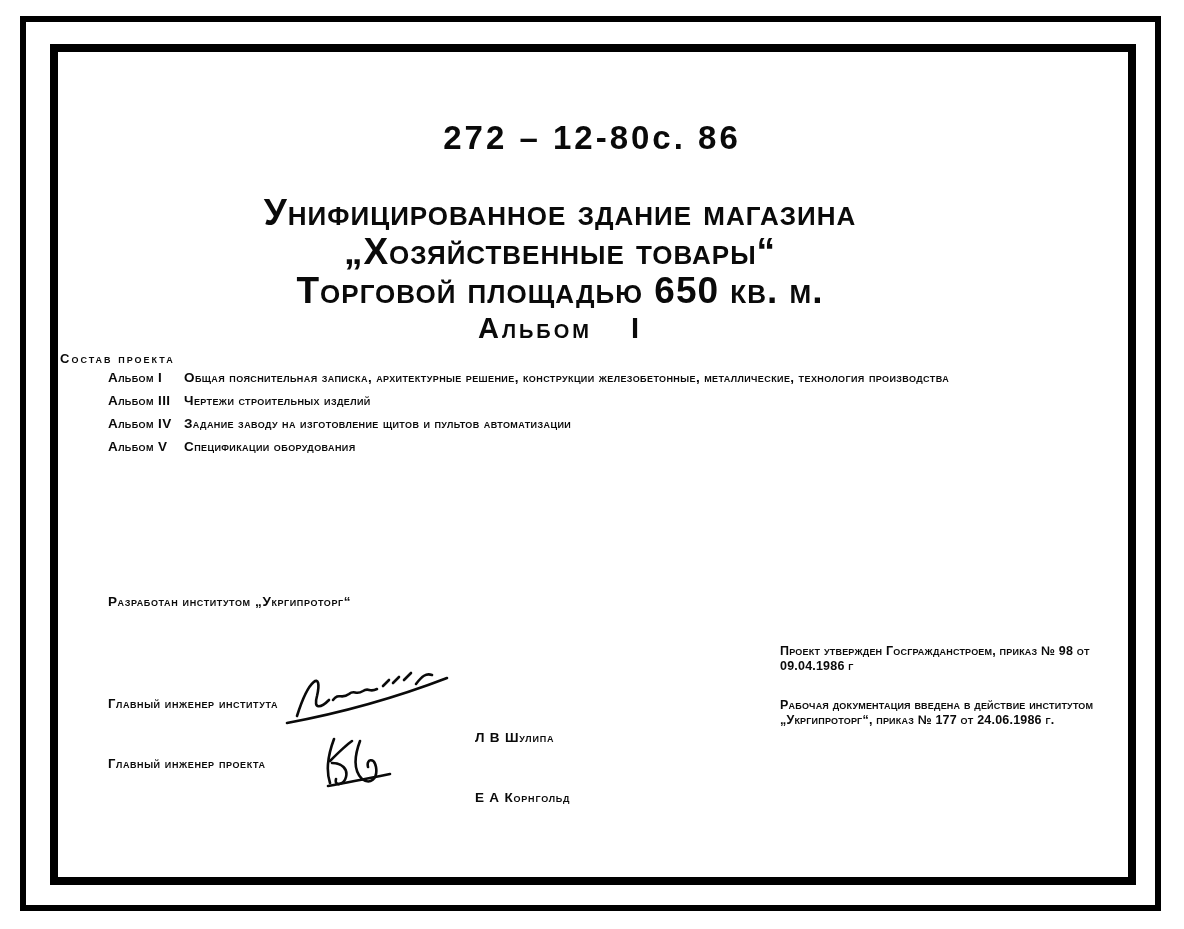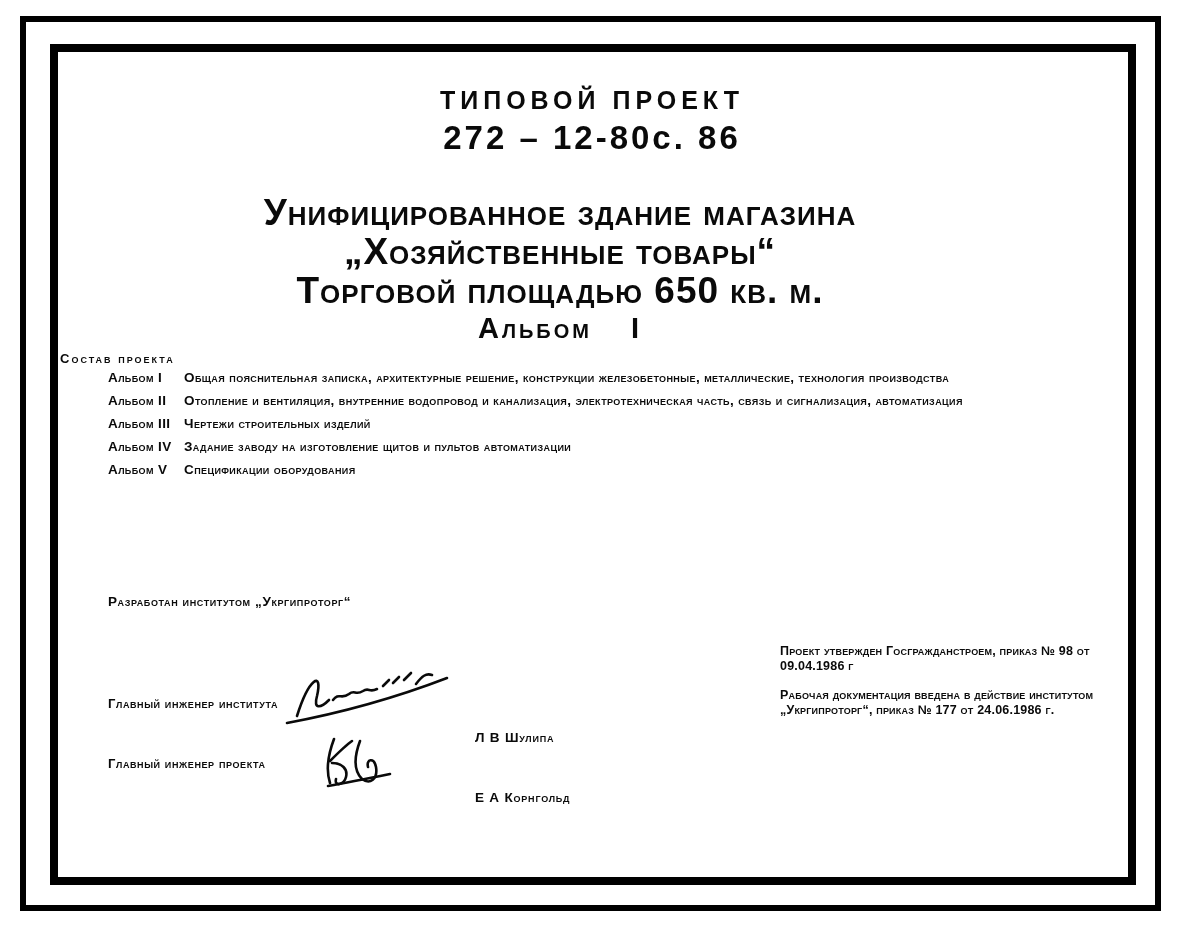--- a/index.html
+++ b/index.html
@@ -73,21 +73,21 @@
   .developer-line {
     position: absolute; left: 108px; top: 594px;
     font-size: 13.5px; font-weight: 700; letter-spacing: 0.6px;
     font-variant: small-caps;
   }
   .approval-block {
     position: absolute; left: 780px; top: 644px; width: 372px;
     font-size: 12.5px; font-weight: 700; line-height: 15px;
     font-variant: small-caps; letter-spacing: 0.2px;
   }
-  .approval-para + .approval-para { margin-top: 14px; }
+  .approval-para + .approval-para { margin-top: 24px; }
   .sig-role {
     position: absolute; left: 108px;
     font-size: 13px; font-weight: 700; letter-spacing: 0.6px;
     font-variant: small-caps;
   }
   .sig-name {
     position: absolute; left: 475px;
     font-size: 13.5px; font-weight: 700; letter-spacing: 0.8px;
     font-variant: small-caps;
     margin-top: 32px;
@@ -99,42 +99,37 @@
   }
 </style>
 </head>
 <body>
 
 <div class="page">
 
   <div class="border-outer"></div>
   <div class="border-inner"></div>
 
-  <div class="doc-type">ТИПОВОЙ ПРОЕКТ</div>
 
   <div class="doc-number">272 – 12-80с. 86</div>
 
   <div class="title-block">
     <div class="title-line">Унифицированное здание магазина</div>
     <div class="title-line">„Хозяйственные товары“</div>
     <div class="title-line">Торговой площадью 650 кв. м.</div>
   </div>
 
   <div class="album-heading">Альбом I</div>
 
   <div class="composition-heading">Состав проекта</div>
 
   <div class="composition-list">
     <div class="composition-row">
       <div class="composition-label">Альбом I</div>
       <div class="composition-text">Общая пояснительная записка, архитектурные решение, конструкции железобетонные, металлические, технология производства</div>
-    </div>
-    <div class="composition-row">
-      <div class="composition-label">Альбом II</div>
-      <div class="composition-text">Отопление и вентиляция, внутренние водопровод и канализация, электротехническая часть, связь и сигнализация, автоматизация</div>
     </div>
     <div class="composition-row">
       <div class="composition-label">Альбом III</div>
       <div class="composition-text">Чертежи строительных изделий</div>
     </div>
     <div class="composition-row">
       <div class="composition-label">Альбом IV</div>
       <div class="composition-text">Задание заводу на изготовление щитов и пультов автоматизации</div>
     </div>
     <div class="composition-row">

